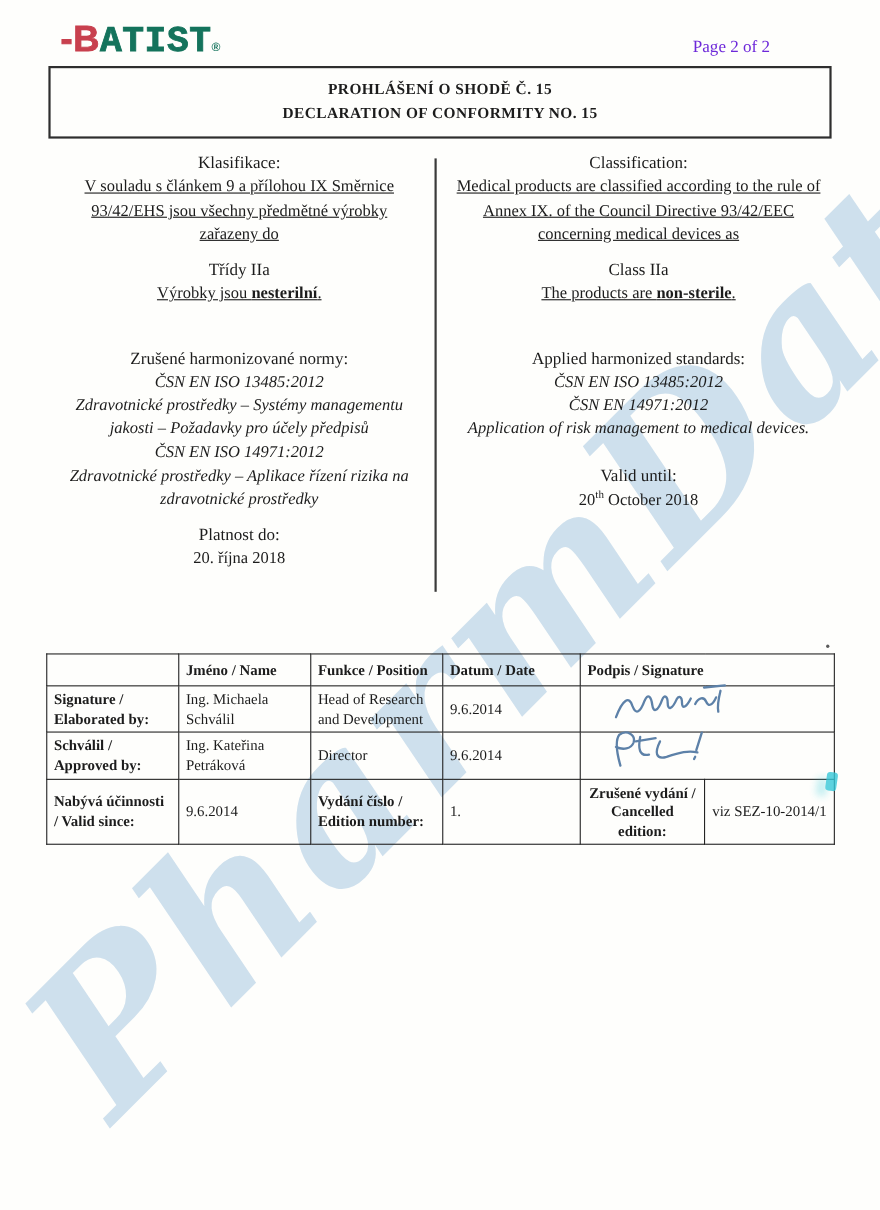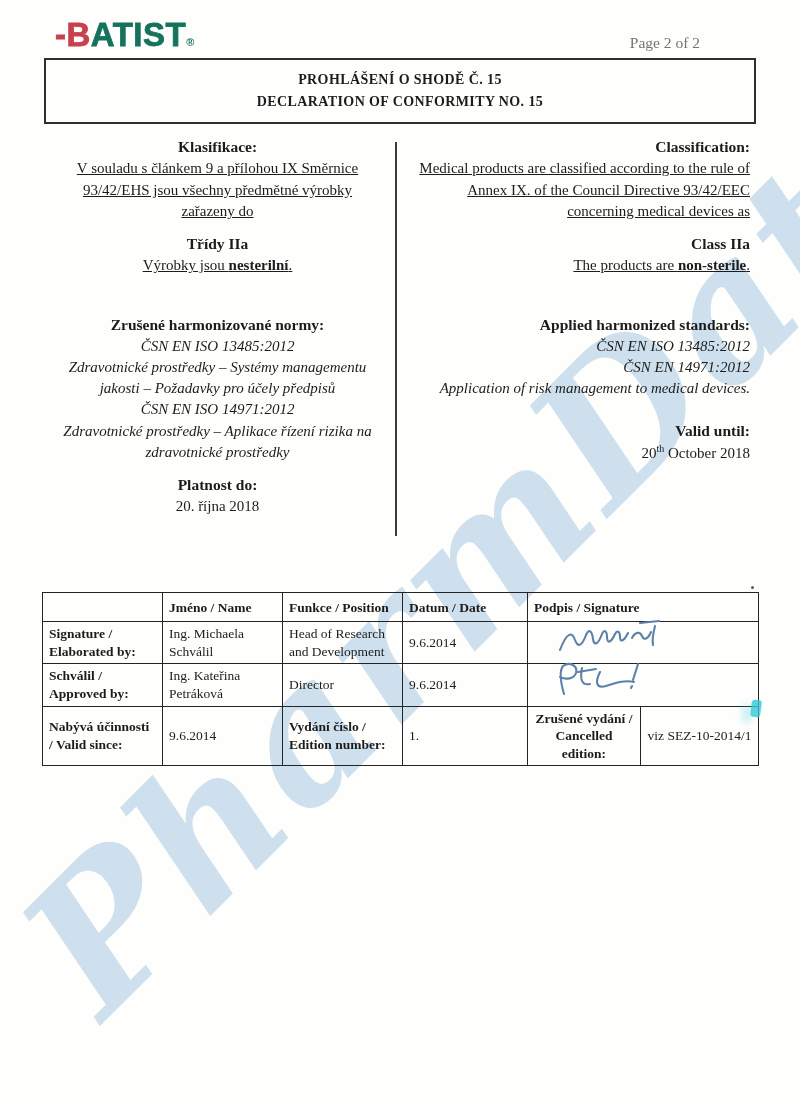--- a/index.html
+++ b/index.html
@@ -14,35 +14,35 @@
     transform:rotate(-45deg); transform-origin:0 0;
     font-family:"DejaVu Serif",serif; font-style:italic; font-weight:bold;
     font-size:185px; letter-spacing:6px; white-space:nowrap;
     color:rgba(166,198,224,0.55); z-index:0; pointer-events:none;
   }
   .content {position:relative; z-index:1;}
   
   .header {display:flex; justify-content:space-between; align-items:flex-start; padding:18px 55px 0 55px;}
   .logo {font-family:"Liberation Sans","DejaVu Sans",sans-serif; font-weight:bold; font-size:33px; letter-spacing:.5px; line-height:1; -webkit-text-stroke:.8px;}
   .logo-red {color:#c8404e;}
-  .logo-green {color:#14735c;}
+  .logo-green {color:#14735c;font-family:Liberation Mono, monospace;}
   .logo-reg {font-size:11px; color:#14735c; -webkit-text-stroke:0;}
-  .page-num {margin-right:45px; margin-top:16px; font-size:15.5px; color:#737373;}
+  .page-num {margin-right:45px; margin-top:16px; font-size:15.5px; color:#6d28d9;}
   
   .title-box {
     margin:6px 44px 0; border:2px solid #2e2e2e; text-align:center;
     padding:9px 0 10px; font-weight:bold; font-size:14px; line-height:1.55; letter-spacing:.4px;
   }
   
   .columns {position:relative; margin:12px 42px 0; display:flex; height:404px;}
   .divider {position:absolute; left:353px; top:6px; bottom:4px; width:2px; background:#3a3a3a;}
   .col {box-sizing:border-box; text-align:center; font-size:15px; line-height:1.42;}
   .col-left {width:353px; padding:0 16px 0 14px;}
-  .col-right {flex:1; padding:0 8px 0 16px;text-align:right;}
-  .h {font-weight:bold; font-size:15.5px;}
+  .col-right {flex:1; padding:0 8px 0 16px;}
+  .h {font-weight:normal; font-size:15.5px;}
   .col p, .col div.line {margin:0;text-decoration:underline;}
   .mt-class {margin-top:11px;}
   .mt-std {margin-top:37px;}
   .mt-valid-l {margin-top:11px;}
   .mt-valid-r {margin-top:21px;}
   .std {font-style:italic;}
   sup {font-size:10px;}
   
   .approval-table {margin:52px 0 0 42px; border-collapse:collapse; width:716px; font-size:13.5px; line-height:1.3; table-layout:fixed;}
   .approval-table td {border:1.6px solid #242424; padding:3px 6px; vertical-align:middle; overflow:visible;}

